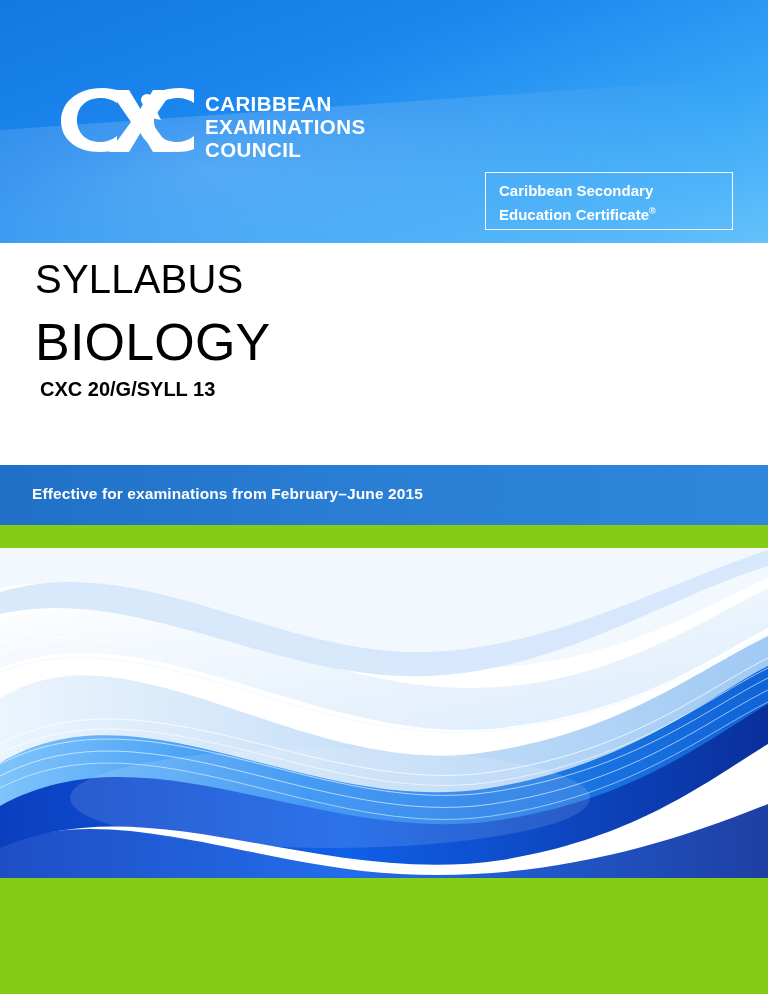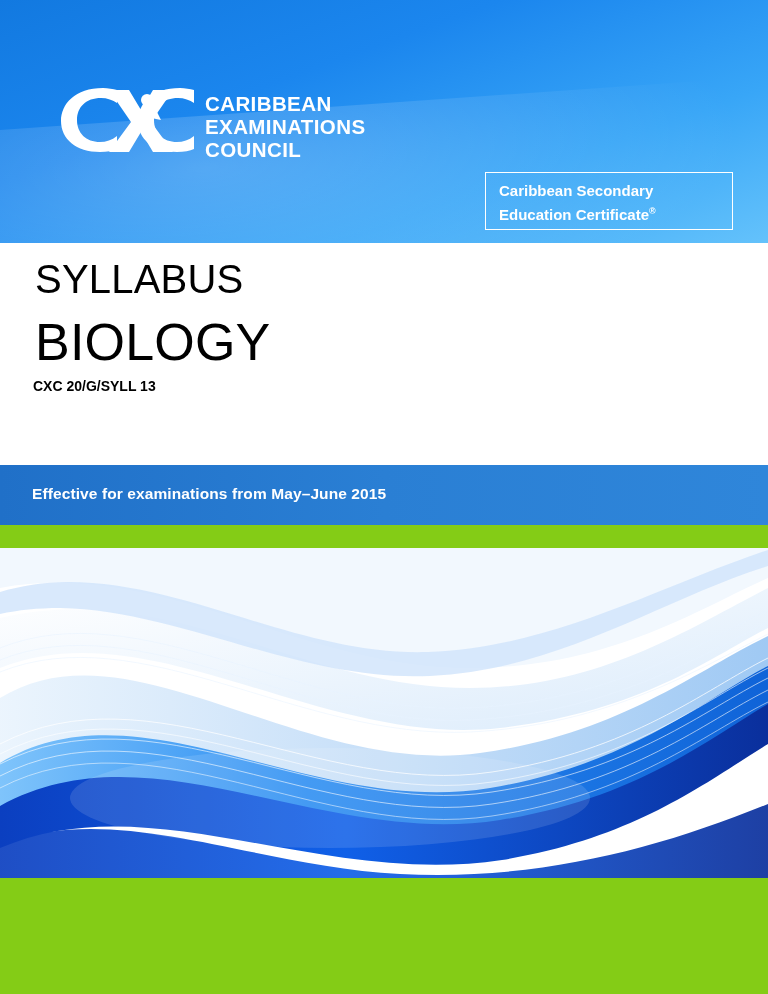--- a/index.html
+++ b/index.html
@@ -113,23 +113,23 @@
     left: 35px;
     top: 76px;
     font-size: 52px;
     line-height: 46px;
     color: #000000;
     font-weight: normal;
     letter-spacing: 0.2px;
   }
   .doc-code {
     position: absolute;
-    left: 33px;
+    left: 40px;
     top: 135px;
-    font-size: 14px;
+    font-size: 20px;
     color: #000000;
     font-weight: bold;
   }
 
   
   .effective-band {
     position: absolute;
     left: 0;
     top: 465px;
     width: 768px;
@@ -235,21 +235,21 @@
     </div>
   </div>
 
   <div class="title-area">
     <div class="doc-title">SYLLABUS</div>
     <div class="doc-subtitle">BIOLOGY</div>
     <div class="doc-code">CXC 20/G/SYLL 13</div>
   </div>
 
   <div class="effective-band">
-    <div class="effective-text">Effective for examinations from May–June 2015</div>
+    <div class="effective-text">Effective for examinations from February–June 2015</div>
   </div>
 
   <div class="wave-art">
     <svg width="768" height="330" viewBox="0 0 768 330" xmlns="http://www.w3.org/2000/svg">
       <defs>
         <linearGradient id="gDeep" x1="0" y1="0" x2="1" y2="0">
           <stop offset="0%" stop-color="#0b3fc0"></stop>
           <stop offset="45%" stop-color="#1060e8"></stop>
           <stop offset="100%" stop-color="#0a2f9c"></stop>
         </linearGradient>

